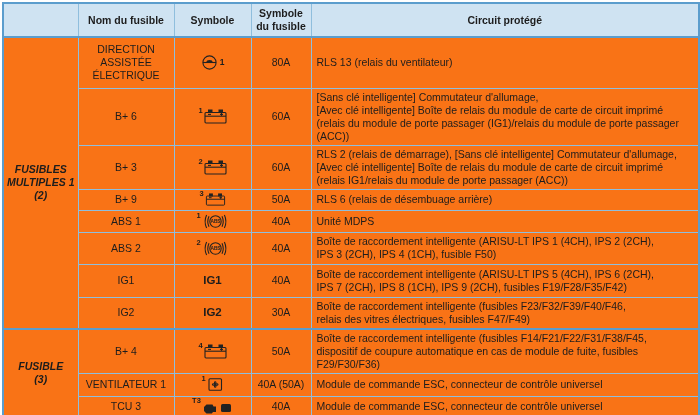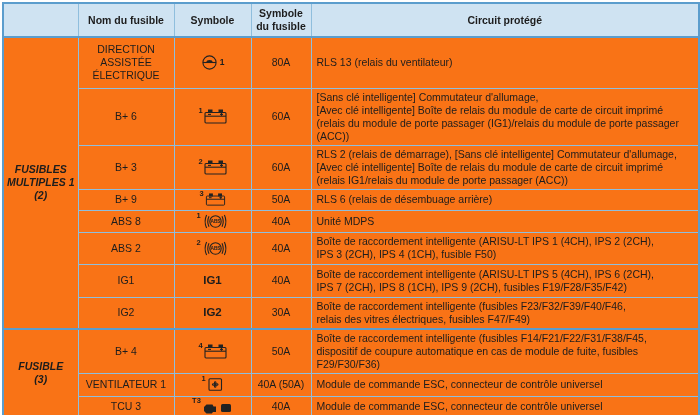--- a/index.html
+++ b/index.html
@@ -147,21 +147,21 @@
               <line x1="17.5" y1="3.9" x2="17.5" y2="6.9"></line>
             </svg>
           </span>
         </span>
       </td>
       <td>50A</td>
       <td class="circuit">RLS 6 (relais de désembuage arrière)</td>
     </tr>
 
     <tr style="height:21px">
-      <td>ABS 8</td>
+      <td>ABS 1</td>
       <td>
         <span class="sym">
           <span class="sup">1</span>
           <span class="icon">
             <svg width="27" height="17" viewBox="0 0 27 17">
               <path d="M4.6 2 Q1.6 8.5 4.6 15"></path>
               <path d="M7 3.2 Q4.6 8.5 7 13.8"></path>
               <path d="M22.4 2 Q25.4 8.5 22.4 15"></path>
               <path d="M20 3.2 Q22.4 8.5 20 13.8"></path>
               <circle cx="13.5" cy="8.5" r="5.7"></circle>

